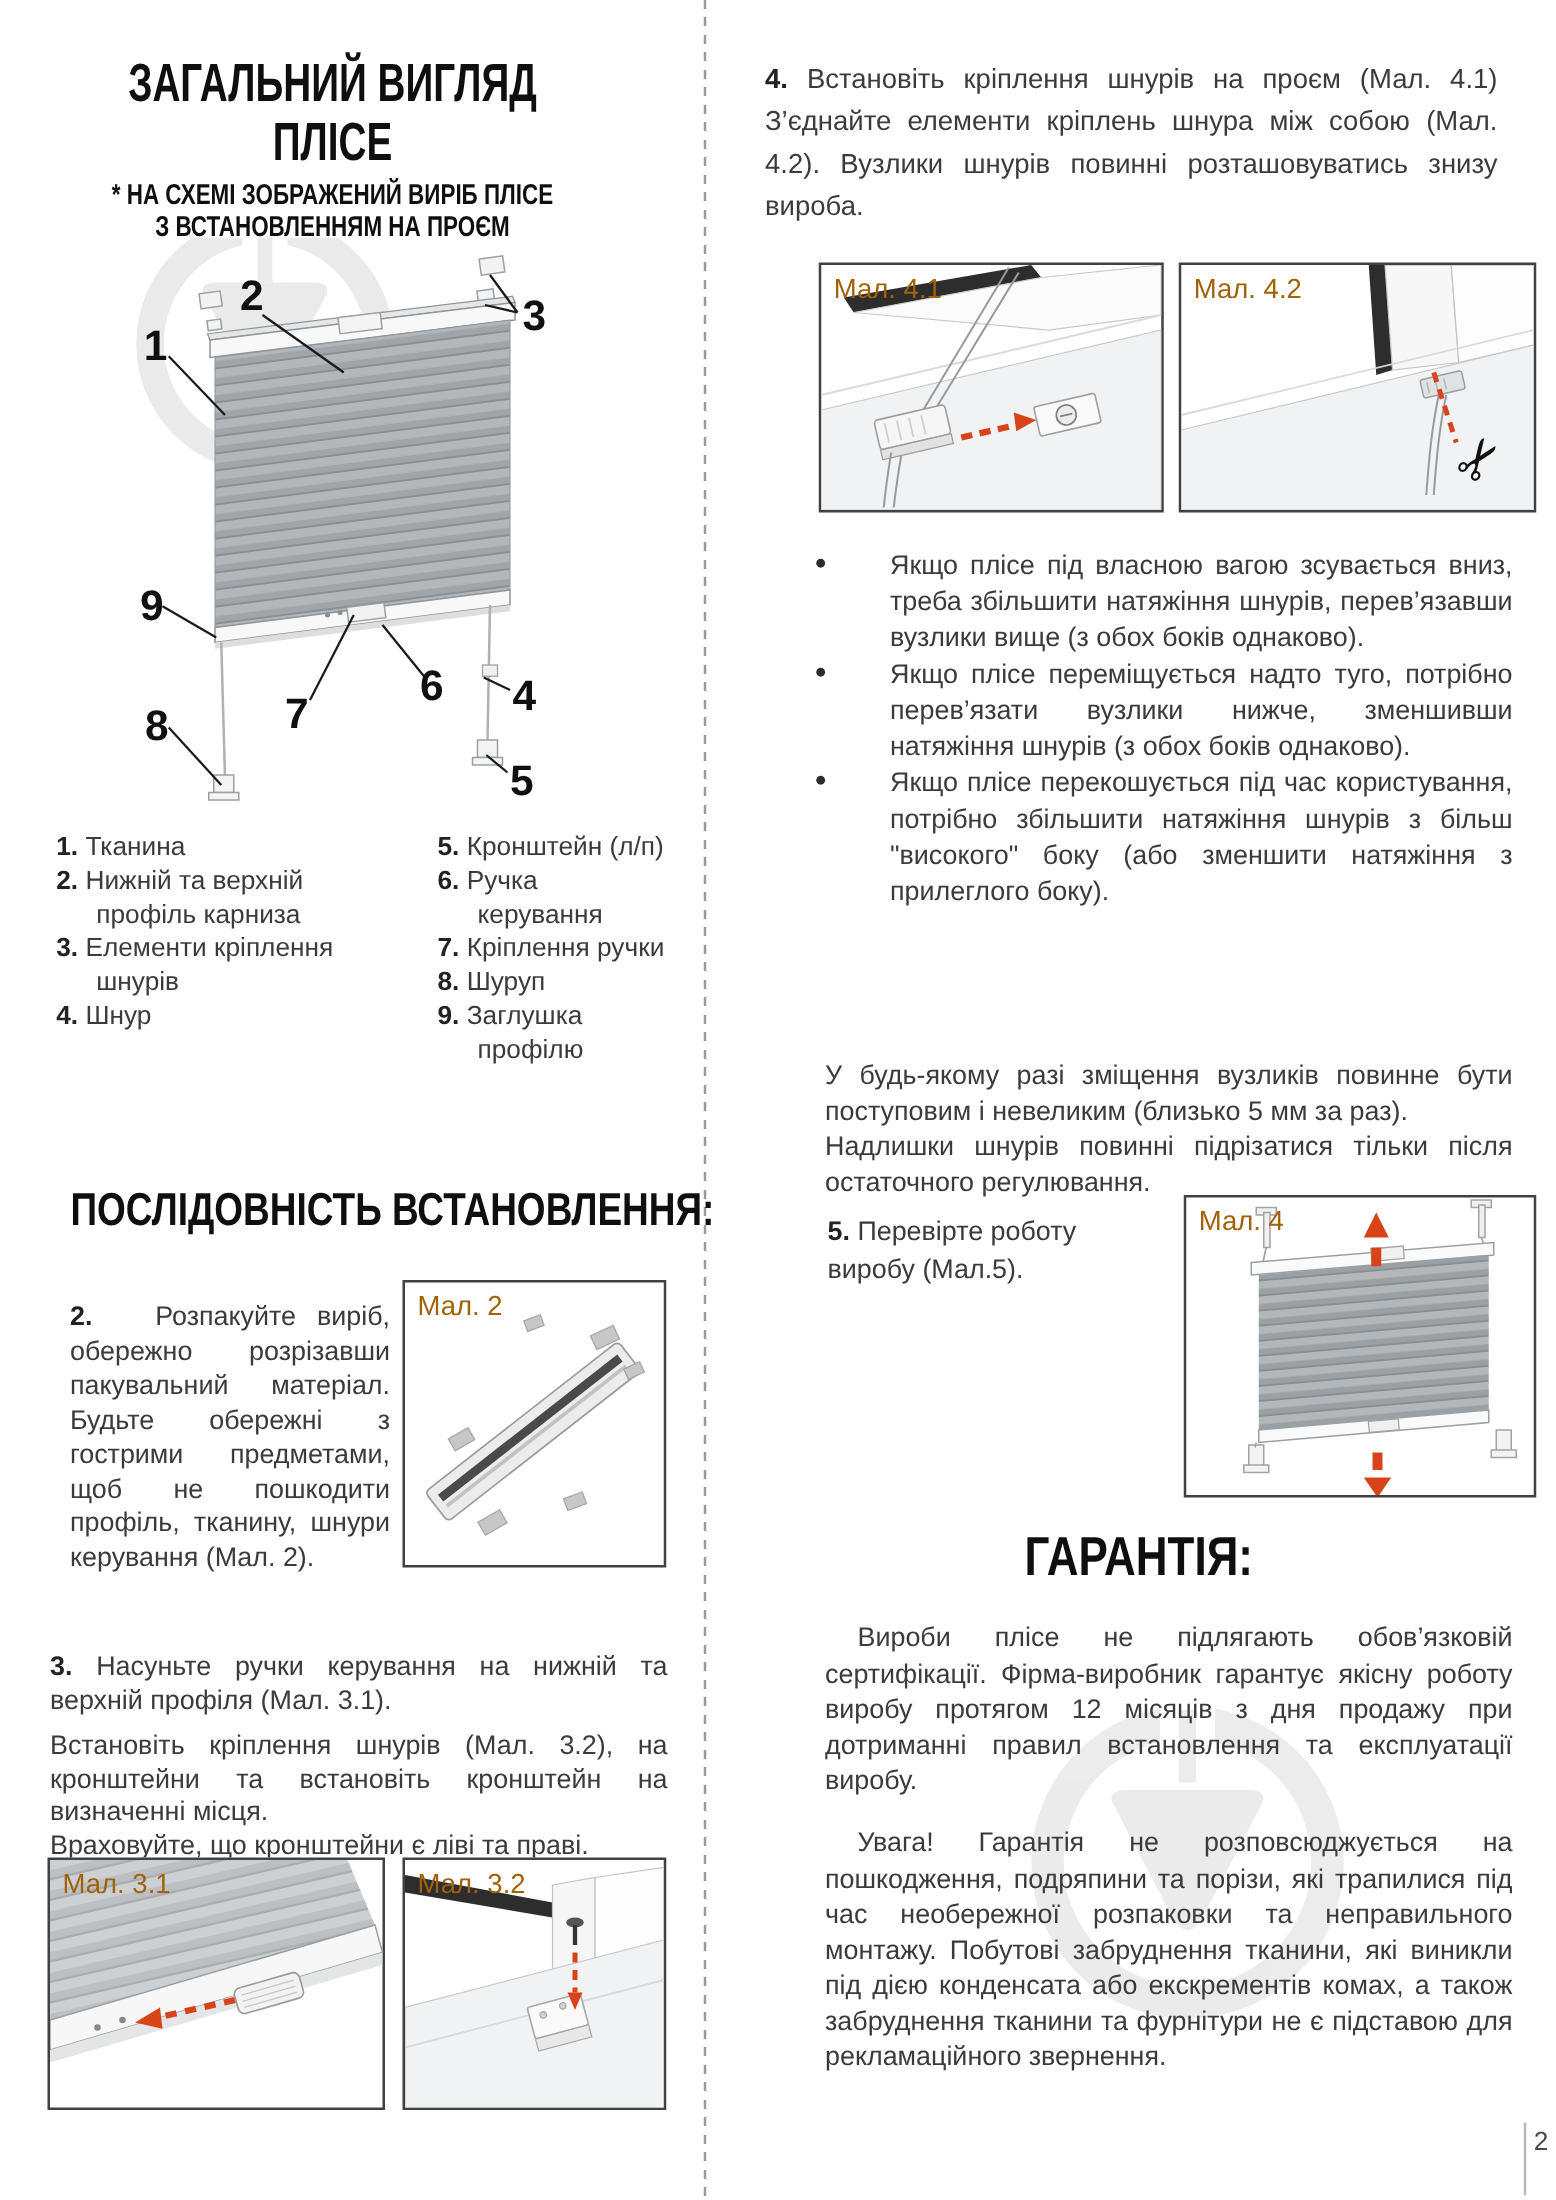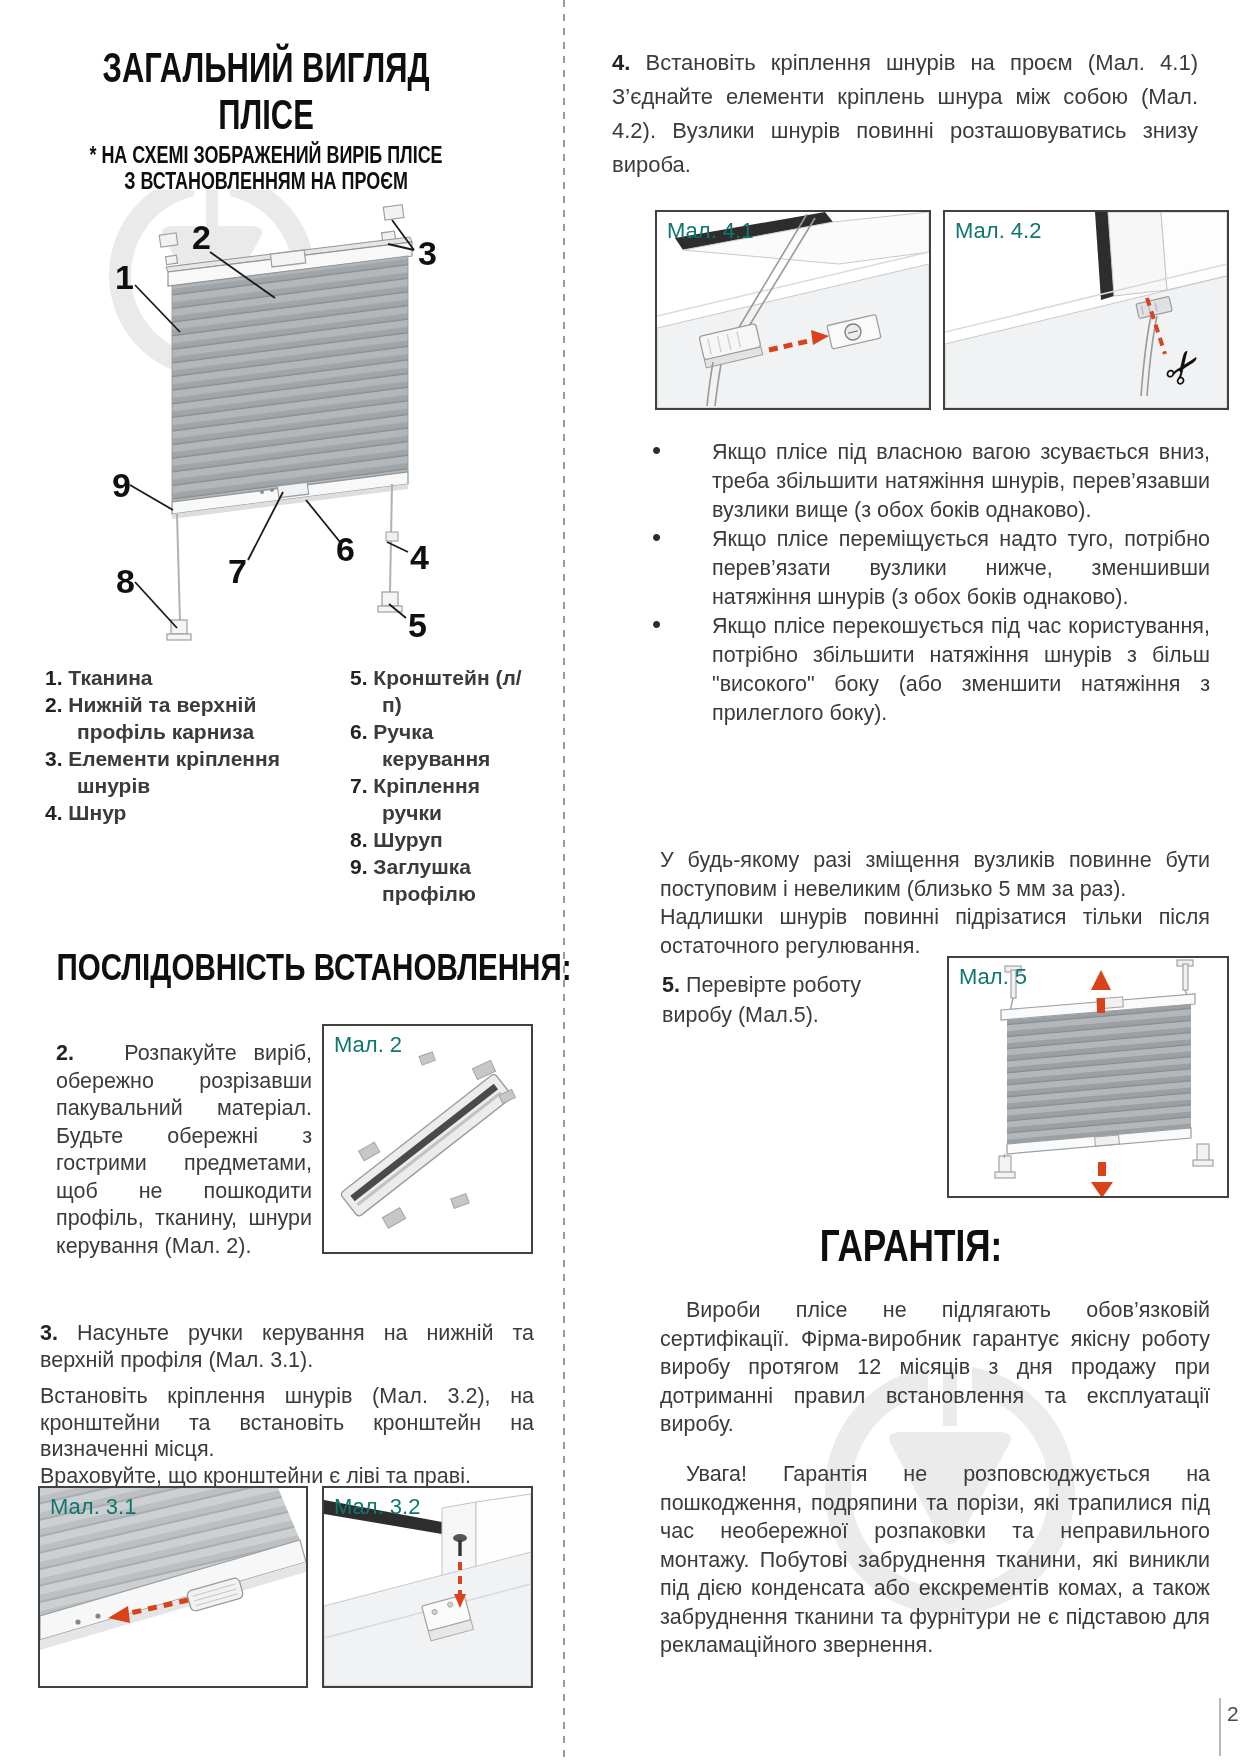--- a/index.html
+++ b/index.html
@@ -11,25 +11,25 @@
         transform:scaleX(0.72);transform-origin:50% 50%;}
   .title-line{font-size:43px;line-height:47px;letter-spacing:0px;}
   .subtitle-line{font-size:23px;line-height:26px;transform:scaleX(0.78);}
   .section-line{font-size:37px;line-height:40px;transform:scaleX(0.80);}
   .warranty-line{font-size:44px;line-height:48px;transform:scaleX(0.80);}
   
   .body{font-size:21.5px;line-height:27.5px;color:#3b3b3b;}
   .just{text-align:justify;margin-top:10px;}
   .stepnum{font-weight:bold;color:#222;}
   
-  .legend-item{font-size:21px;line-height:27px;padding-left:32px;text-indent:-32px;margin:0 0 0 0;font-weight:bold;}
+  .legend-item{font-size:21px;line-height:27px;padding-left:32px;text-indent:-32px;margin:0 0 0 0;}
   .legend-item b{color:#222;}
   
   .figbox{position:absolute;border:2px solid #414141;background:#ffffff;box-sizing:border-box;}
-  .figlabel{position:absolute;left:10px;top:6px;font-size:22px;color:#0f766e;z-index:3;}
+  .figlabel{position:absolute;left:10px;top:6px;font-size:22px;color:#a16207;z-index:3;}
   .figsvg{position:absolute;left:0;top:0;width:100%;height:100%;}
   
   .divider{position:absolute;left:563px;top:0;width:2px;height:1760px;
            background:repeating-linear-gradient(to bottom,#9a9a9a 0 7px,transparent 7px 14px);}
   
   .dlabel{position:absolute;font-weight:bold;font-size:34px;color:#101010;line-height:34px;}
   
   .bullet{position:relative;padding-left:72px;text-align:justify;font-size:21.5px;line-height:29px;margin:0;}
   .bullet::before{content:"\2022";position:absolute;left:12px;top:-2px;font-size:26px;color:#2c2c2c;}
   .indent{text-indent:26px;}
@@ -332,21 +332,21 @@
     </g>
     <line x1="56" y1="196" x2="55" y2="200" stroke="#a3a3a3" stroke-width="1.2"></line>
 
     <g fill="#d8431a">
       <polygon points="152,12 142,32 162,32"></polygon>
       <rect x="148" y="40" width="8" height="15"></rect>
       <rect x="149" y="204" width="8" height="14"></rect>
       <polygon points="142,224 164,224 153,240"></polygon>
     </g>
   </svg>
-  <span class="figlabel">Мал. 5</span>
+  <span class="figlabel">Мал. 4</span>
 </div>
 
 <div class="abs" style="left:612px;top:1222px;width:598px;">
   <span class="cond warranty-line">ГАРАНТІЯ:</span>
 </div>
 <p class="abs body just indent" style="left:660px;top:1296px;width:550px;margin:0;line-height:28.5px;">Вироби плісе не підлягають обов’язковій сертифікації. Фірма-виробник гарантує якісну роботу виробу протягом 12 місяців з дня продажу при дотриманні правил встановлення та експлуатації виробу.</p>
 <p class="abs body just indent" style="left:660px;top:1460px;width:550px;margin:0;line-height:28.5px;">Увага! Гарантія не розповсюджується на пошкодження, подряпини та порізи, які трапилися під час необережної розпаковки та неправильного монтажу. Побутові забруднення тканини, які виникли під дією конденсата або екскрементів комах, а також забруднення тканини та фурнітури не є підставою для рекламаційного звернення.</p>
 
 <div class="pagenum-line"></div>
 <span class="pagenum">2</span>

